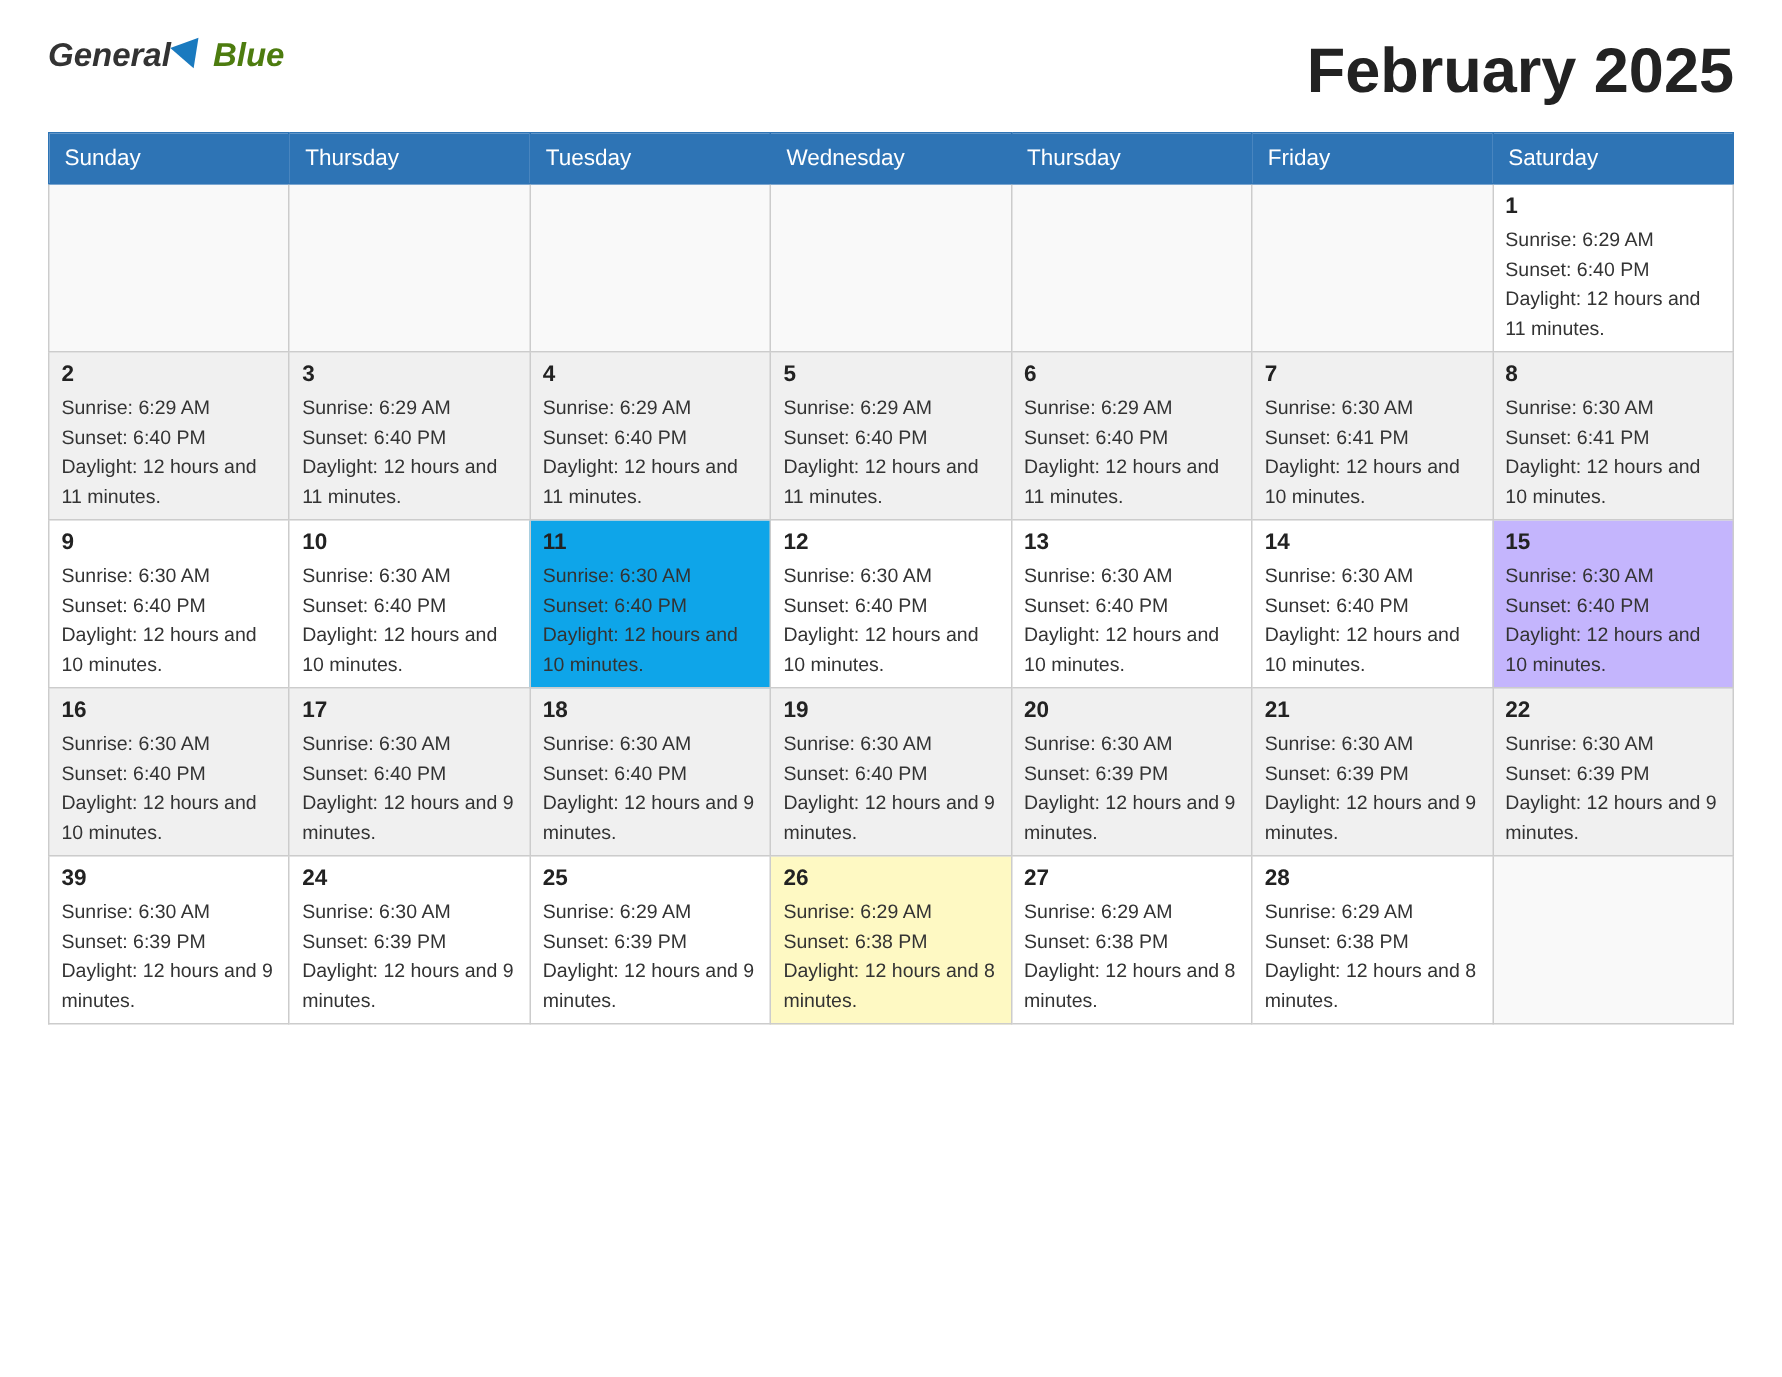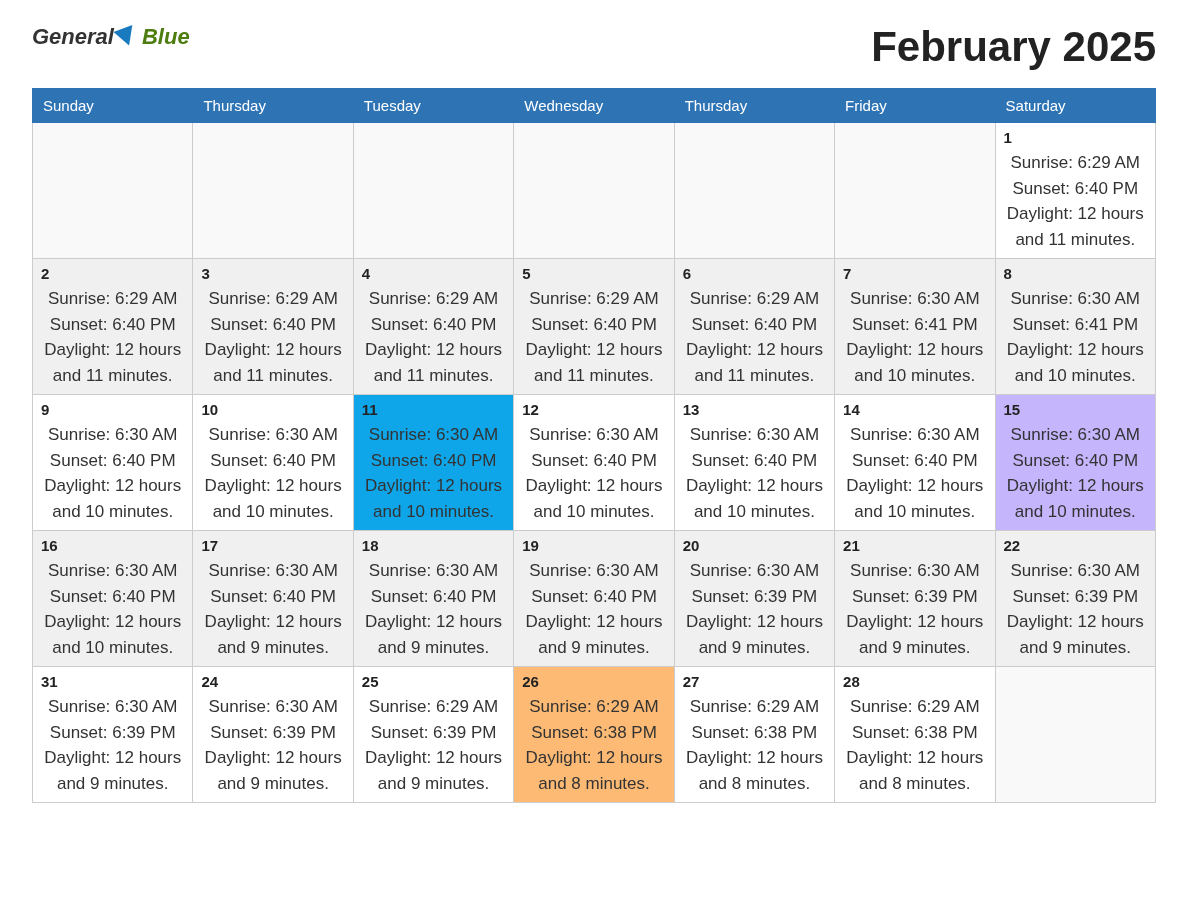--- a/index.html
+++ b/index.html
@@ -79,24 +79,23 @@
       background: #f5f5f5;
     }
     .day-number {
       font-size: 15px;
       font-weight: bold;
       color: #222;
       margin-bottom: 4px;
       display: block;
     }
     .day-info {
-      font-size: 17px;
+      font-size: 13px;
       color: #333;
       line-height: 1.5;
-      text-align: center;
     }
     .empty-cell {
       background: #f9f9f9 !important;
     }
   </style>
 </head>
 <body>
 
 <div class="header">
   <div class="logo">
@@ -224,32 +223,32 @@
           <span class="day-number">21</span>
           <div class="day-info">Sunrise: 6:30 AM<br>Sunset: 6:39 PM<br>Daylight: 12 hours and 9 minutes.</div>
         </td>
         <td style="background-color: rgb(240, 240, 240);">
           <span class="day-number">22</span>
           <div class="day-info">Sunrise: 6:30 AM<br>Sunset: 6:39 PM<br>Daylight: 12 hours and 9 minutes.</div>
         </td>
       </tr>
       <tr>
         <td style="background-color: rgb(255, 255, 255);">
-          <span class="day-number">31</span>
+          <span class="day-number">39</span>
           <div class="day-info">Sunrise: 6:30 AM<br>Sunset: 6:39 PM<br>Daylight: 12 hours and 9 minutes.</div>
         </td>
         <td style="background-color: rgb(255, 255, 255);">
           <span class="day-number">24</span>
           <div class="day-info">Sunrise: 6:30 AM<br>Sunset: 6:39 PM<br>Daylight: 12 hours and 9 minutes.</div>
         </td>
         <td style="background-color: rgb(255, 255, 255);">
           <span class="day-number">25</span>
           <div class="day-info">Sunrise: 6:29 AM<br>Sunset: 6:39 PM<br>Daylight: 12 hours and 9 minutes.</div>
         </td>
-        <td style="background-color: #fdba74;">
+        <td style="background-color: #fef9c3;">
           <span class="day-number">26</span>
           <div class="day-info">Sunrise: 6:29 AM<br>Sunset: 6:38 PM<br>Daylight: 12 hours and 8 minutes.</div>
         </td>
         <td style="background-color: rgb(255, 255, 255);">
           <span class="day-number">27</span>
           <div class="day-info">Sunrise: 6:29 AM<br>Sunset: 6:38 PM<br>Daylight: 12 hours and 8 minutes.</div>
         </td>
         <td style="background-color: rgb(255, 255, 255);">
           <span class="day-number">28</span>
           <div class="day-info">Sunrise: 6:29 AM<br>Sunset: 6:38 PM<br>Daylight: 12 hours and 8 minutes.</div>

